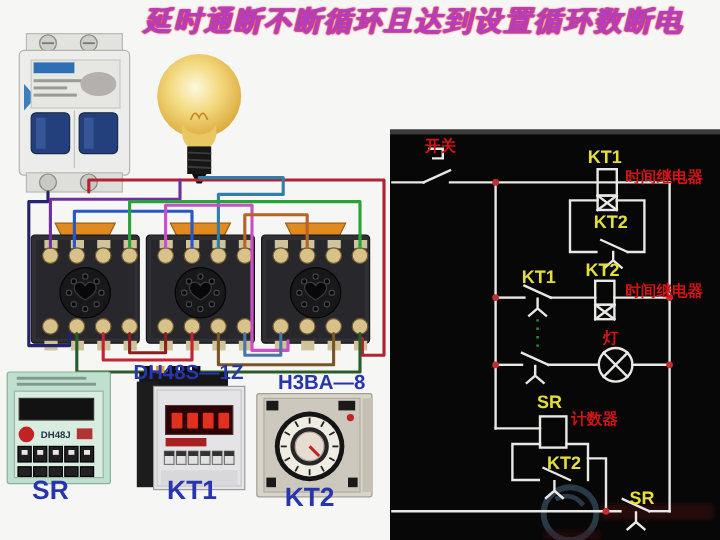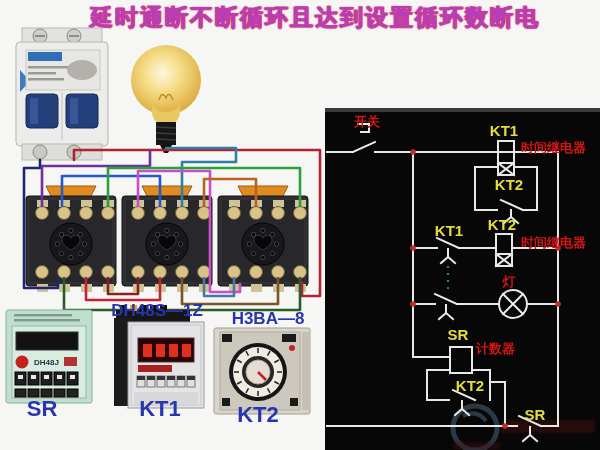--- a/index.html
+++ b/index.html
@@ -1,23 +1,24 @@
 <!DOCTYPE html>
 <html><head>
 <meta charset="utf-8">
 <style>
   html,body{margin:0;padding:0;}
   body{width:600px;height:450px;background:#f4f4f2;font-family:"Liberation Sans",sans-serif;overflow:hidden;}
   #screen{position:relative;width:600px;height:450px;background:#f6f6f4;}
   .title{
     position:absolute;left:90px;top:2px;width:510px;height:30px;
-    text-align:left;font-size:23px;font-weight:bold;letter-spacing:2px;
+    text-align:center;font-size:23px;font-weight:bold;letter-spacing:2px;
     color:#b23ec0;
     text-shadow:1px 0 1px #d8386a,-1px 0 1px #d8386a,0 1px 1px #c84a7a;
     white-space:nowrap;
+    font-style:italic;
   }
   svg{position:absolute;display:block;}
   #photos{left:0;top:0;}
   #panel{left:325px;top:108px;background:#070707;}
   .wire{fill:none;stroke-linecap:round;stroke-linejoin:round;stroke-width:2.6;}
   .cl{fill:none;stroke:#e8e8e6;stroke-width:2;stroke-linecap:square;}
   .ylab{fill:#e3de3a;font-weight:bold;font-size:15px;font-family:"Liberation Sans",sans-serif;}
   .rlab{fill:#d01515;font-weight:bold;font-size:13px;font-family:"Liberation Sans",sans-serif;}
   .blab{fill:#2736ae;font-weight:bold;font-family:"Liberation Sans",sans-serif;}
   .jdot{fill:#c03030;stroke:none;}

